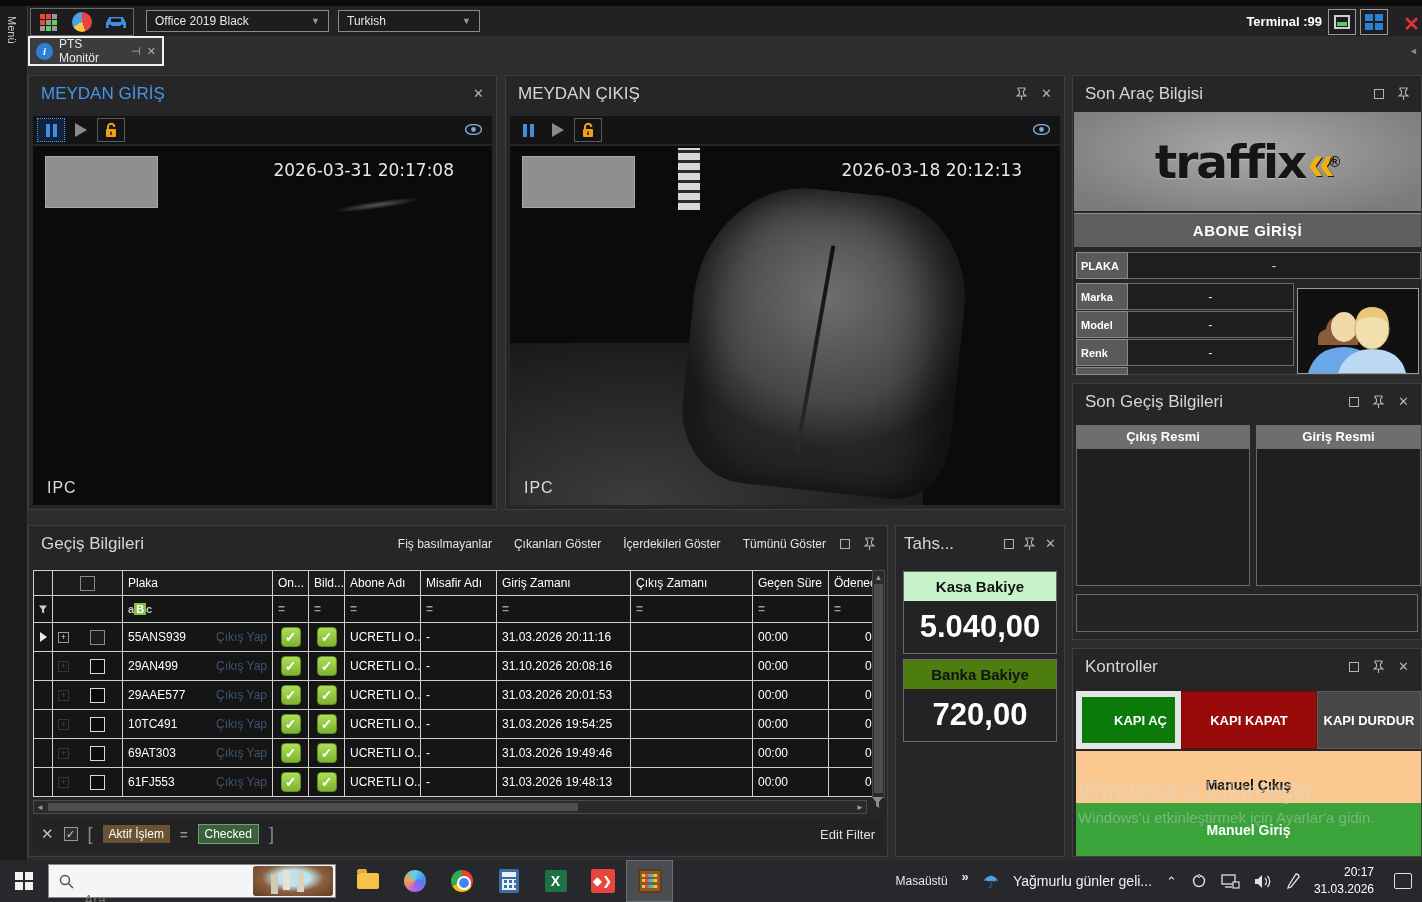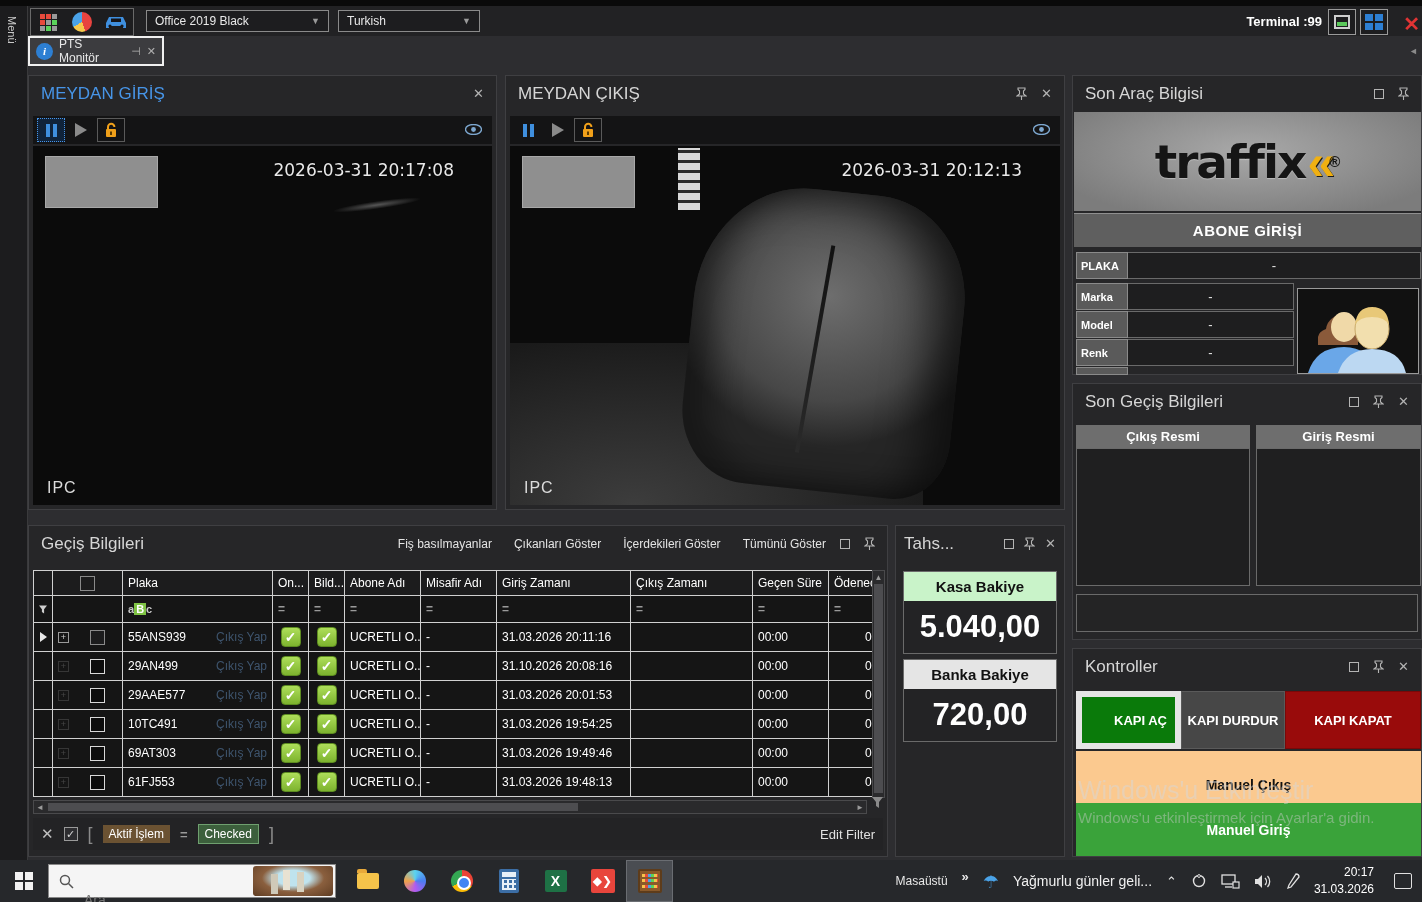--- a/index.html
+++ b/index.html
@@ -144,21 +144,21 @@
     font-size:11px; line-height:13px; text-align:center; }
   .fb-bracket { color:#8a8a8a; font-size:18px; font-weight:200; }
   .badge-field { background:#6b5232; color:#fff; padding:2px 6px; font-size:12px; }
   .badge-value { background:#3c5f3c; color:#fff; padding:2px 6px; font-size:12px; border:1px solid #6fa06f; }
   .fb-edit { margin-left:auto; color:#e0e0e0; }
 
   
   .bal-box { position:absolute; left:7px; right:7px; border:1px solid #6a6a6a; background:#232325; }
   .bal-head { height:29px; display:flex; align-items:center; justify-content:center; font-weight:bold; font-size:15px; color:#111; }
   .bal-head.kasa { background:#c9f3c9; }
-  .bal-head.banka { background:#e5e5e5; }
+  .bal-head.banka { background:#4d7c0f; }
   .bal-val { height:52px; display:flex; align-items:center; justify-content:center; color:#fff; font-size:31px; font-weight:bold; }
   .tahs-tabs { position:absolute; left:0; right:0; bottom:0; height:32px; display:flex; border-top:1px solid #5a5a5a; }
   .tahs-tab { flex:1; display:flex; align-items:center; justify-content:center; font-size:12px; color:#c8c8c8;
     border-right:1px solid #5a5a5a; background:#232325; }
   .tahs-tab.active { color:#4795e8; border-top:1px solid #4795e8; }
 
   
   .kapi-row { position:absolute; left:3px; right:0; top:42px; height:58px; display:flex; }
   .kapi-btn { display:flex; align-items:center; justify-content:center; color:#fff; font-weight:bold; font-size:13px; }
   .kapi-ac { width:105px; background:#0a7a0a; border:6px solid #e5e5e5;padding-left:24px; }
@@ -358,21 +358,21 @@
           <ellipse cx="8.5" cy="5.5" rx="8" ry="5" fill="none" stroke="#7da7cf" stroke-width="1.4"></ellipse>
           <circle cx="8.5" cy="5.5" r="2.4" fill="#7da7cf"></circle>
         </svg>
       </div>
     </div>
     <div class="video">
       <div class="cobbles"></div>
       <div class="window-light"></div>
       <div class="jacket"></div>
       <div class="vid-mask"></div>
-      <div class="vid-ts">2026-03-31 20:12:13</div>
+      <div class="vid-ts">2026-03-18 20:12:13</div>
       <div class="vid-ipc">IPC</div>
     </div>
   </div>
 
   <div class="panel" style="left:1072px; top:75px; width:350px; height:300px;">
     <div class="panel-header">
       <span class="panel-title">Son Araç Bilgisi</span>
       <span class="wbtn">
           <span class="maxi"></span>
         </span>
@@ -714,22 +714,22 @@
         </span>
       <span class="wbtn">
         <svg class="pin-svg" width="11" height="13" viewBox="0 0 11 13">
             <path d="M2 1h7v1.5L7.5 4v3L10 9H1l2.5-2V4L2 2.5z M5.5 9v4" stroke="#b4b4b4" fill="none" stroke-width="1.1"></path>
           </svg>
       </span>
       <span class="wbtn">✕</span>
     </div>
     <div class="kapi-row">
       <div class="kapi-btn kapi-ac">KAPI AÇ</div>
+      <div class="kapi-btn kapi-kapat">KAPI KAPAT</div>
       <div class="kapi-btn kapi-durdur">KAPI DURDUR</div>
-      <div class="kapi-btn kapi-kapat">KAPI KAPAT</div>
     </div>
     <div class="manual-exit">Manuel Çıkış</div>
     <div class="manual-entry">Manuel Giriş</div>
   </div>
 
   <div class="win-watermark">
     <div class="wm1">Windows'u Etkinleştir</div>
     <div class="wm2">Windows'u etkinleştirmek için Ayarlar'a gidin.</div>
   </div>
 

